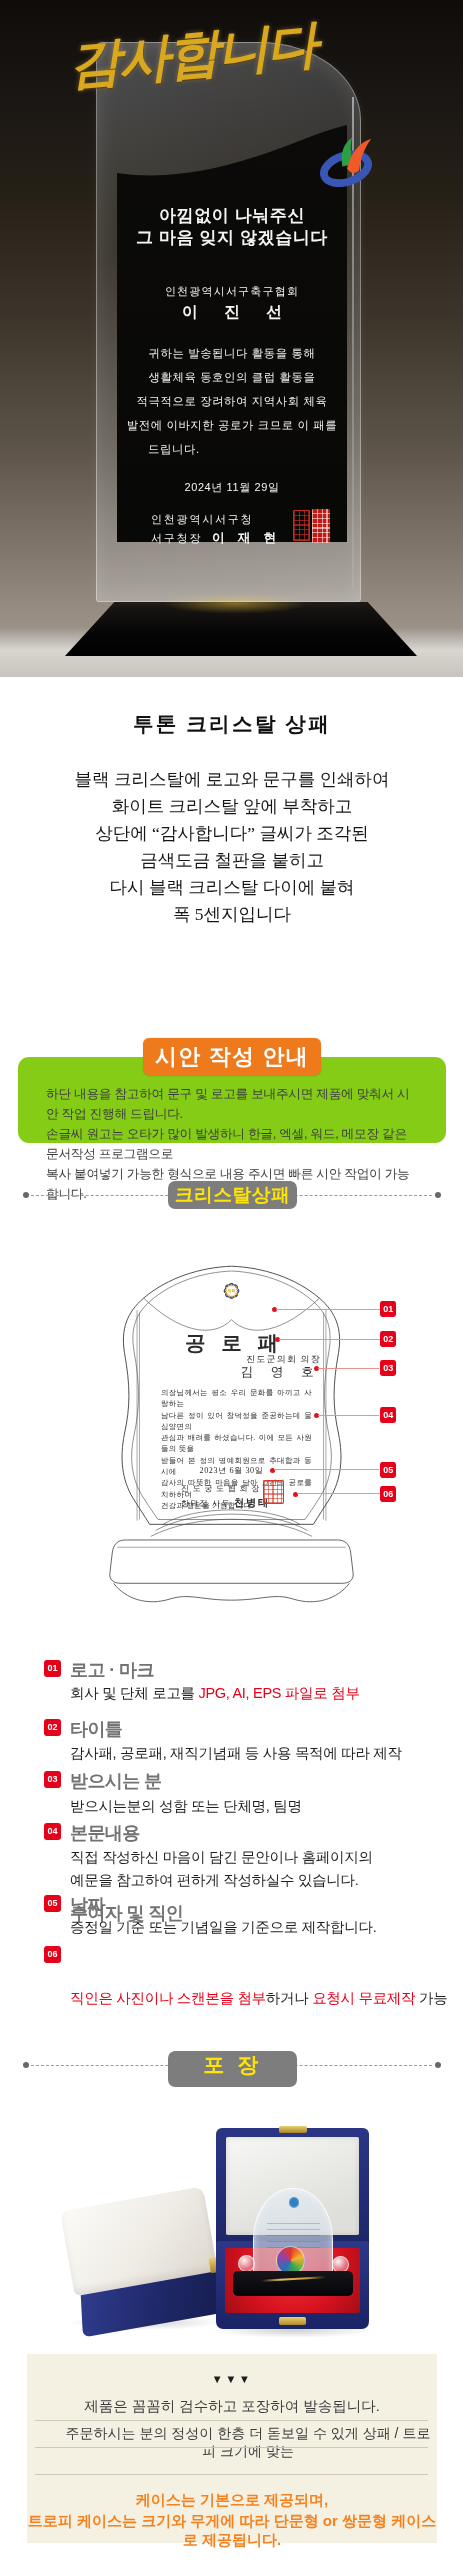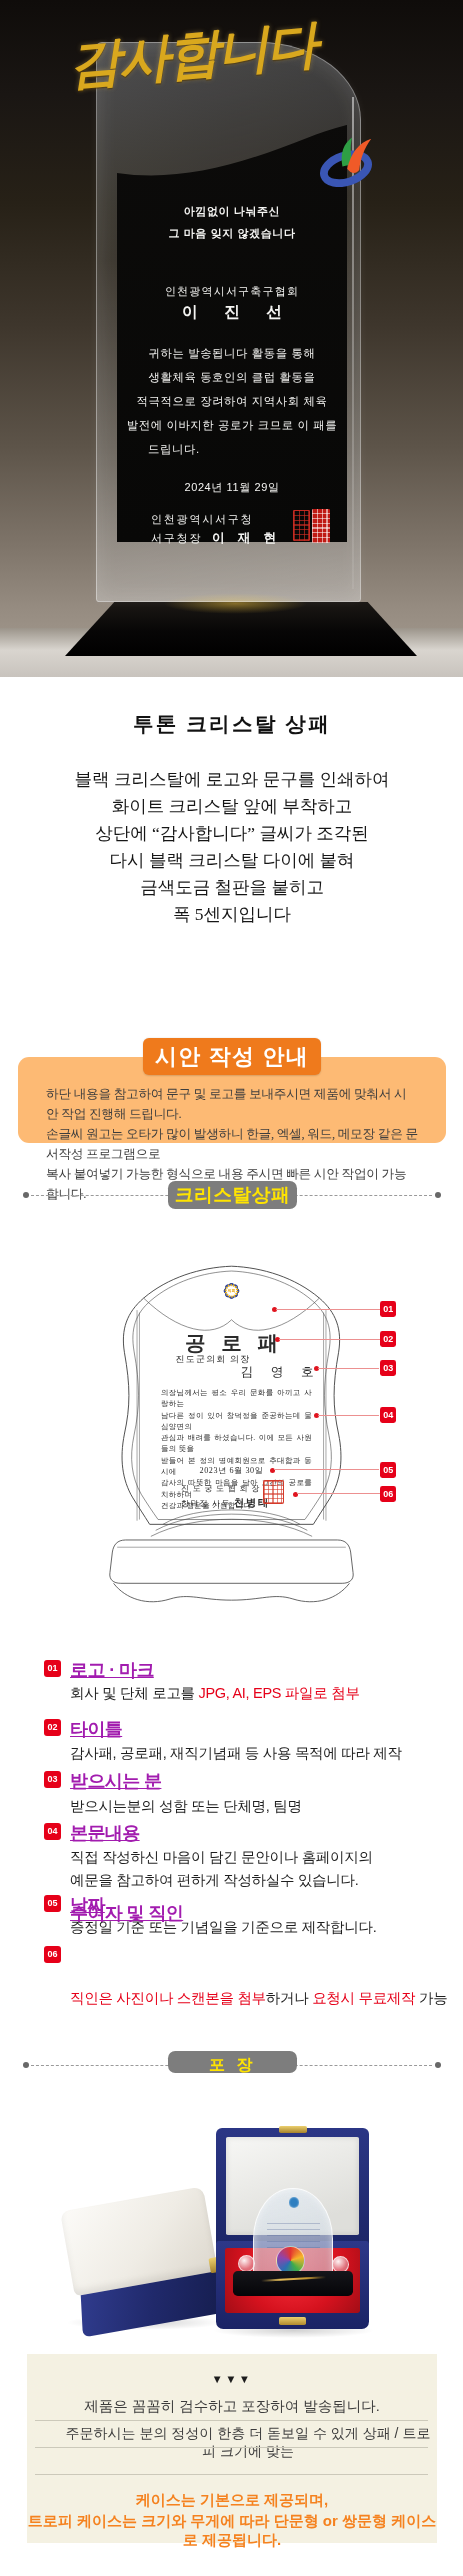--- a/index.html
+++ b/index.html
@@ -26,21 +26,21 @@
     background:linear-gradient(180deg, rgba(255,255,255,.5), rgba(255,255,255,.08)); }
   .gold-script { position:absolute; left:54px; top:1.2px; width:277px; height:114px;
     font-family:"Liberation Serif", serif; font-style:italic; font-weight:bold;
     font-size:52px; line-height:108px; text-align:center; color:#d9a81e; letter-spacing:-2.4px;
     transform:rotate(-5deg);
     text-shadow:0 1.2px 1.2px rgba(70,48,0,.65), 0 0 4.8px rgba(255,215,110,.35); }
   .panel { position:absolute; left:117px; top:90px; width:230px; height:452px;
     background:linear-gradient(180deg,#0c0b0a,#080807);
     clip-path:path("M0 83 C 60 92 120 76 190 48 C 250 24 330 16 381 13 L 381 702 Q 381 750 333 750 L 48 750 Q 0 750 0 702 Z"); }
   .p-text { position:absolute; left:0; width:100%; color:#f4f4f2; text-align:center; }
-  .p-head { font-weight:bold; font-size:11px; letter-spacing:0.6px; }
+  .p-head { font-weight:bold; font-size:17px; letter-spacing:0.6px; }
   .p-org { font-size:11px; letter-spacing:1.2px; }
   .p-name { font-size:15.7px; font-weight:bold; letter-spacing:11px; text-indent:11px; }
   .p-bodyline { font-size:11.4px; letter-spacing:0.6px; }
   .p-date { font-size:11px; letter-spacing:0.6px; }
   .p-issuer { position:absolute; left:34px; color:#f4f4f2; font-size:11px; letter-spacing:1.8px; text-align:left; }
   .p-seal { position:absolute; left:176px; top:419px; width:37px; height:34px; }
   .p-seal-a { position:absolute; left:0; top:1.2px; width:17px; height:31px; border:1.2px solid rgba(205,45,35,.85); border-radius:1.2px;
     background:repeating-linear-gradient(0deg, rgba(205,45,35,.65) 0 1.2px, transparent 1.2px 4.8px),
                repeating-linear-gradient(90deg, rgba(205,45,35,.65) 0 1.2px, transparent 1.2px 4.8px); }
   .p-seal-b { position:absolute; right:0; top:0; width:18px; height:34px; background:#bf1a14; border-radius:1.2px;
@@ -53,54 +53,54 @@
 
   
   .intro-title { position:absolute; left:0; top:710px; width:464px; text-align:center;
     font-family:"Liberation Serif", serif; font-size:20.5px; font-weight:bold; letter-spacing:2.4px; color:#121212; }
   .intro-lines { position:absolute; left:0; top:766px; width:464px; text-align:center;
     font-family:"Liberation Serif", serif; font-size:17.5px; color:#161616; }
   .intro-lines div { height:27px; line-height:27px; }
 
   
   .guide-box { position:absolute; left:18px; top:1057px; width:428px; height:86px; border-radius:11px;
-    background:#fdba74; padding:26.5px 28px 0 28px; color:#3d3d3d; font-size:12.7px; line-height:20px; letter-spacing:-0.3px;font-family:Liberation Serif, serif; }
+    background:#84cc16; padding:26.5px 28px 0 28px; color:#3d3d3d; font-size:12.7px; line-height:20px; letter-spacing:-0.3px; }
   .guide-btn { position:absolute; left:143px; top:1038px; width:178px; height:37px; border-radius:6px;
     background:#ef7a1c; color:#fff; font-weight:bold; font-size:22px; line-height:37px; text-align:center; letter-spacing:1.2px;
     box-shadow:0 0.6px 1.8px rgba(0,0,0,.15); }
 
   
   .sep-line { position:absolute; height:0; border-top:1.8px dashed #9a9a9a; }
   .sep-dot { position:absolute; width:6px; height:6px; border-radius:50%; background:#686868; }
   .badge { position:absolute; border-radius:7.2px; background:#7d7d7d; color:#ffe400; font-weight:bold;
     text-align:center; }
 
   
   .plaque-svg { position:absolute; left:105px; top:1262px; }
   .d-text { position:absolute; font-family:"Liberation Serif", serif; color:#2b2b2b; }
   .d-title { left:105px; top:1329px; width:253px; text-align:center; font-size:20.5px; font-weight:bold; letter-spacing:15.7px; text-indent:15.7px; }
-  .d-tolabel { left:105px; top:1353px; width:216px; text-align:center; font-size:9px; letter-spacing:1.2px; }
+  .d-tolabel { left:105px; top:1353px; width:216px; text-align:right; font-size:9px; letter-spacing:1.2px; }
   .d-toname { left:105px; top:1364px; width:216px; text-align:right; font-size:12.7px; letter-spacing:7.2px; }
   .d-body { left:161px; top:1387px; width:151px; font-size:7.5px; line-height:11.3px; text-align:justify; letter-spacing:0.3px; }
   .d-date { left:105px; top:1465px; width:253px; text-align:center; font-size:8.1px; letter-spacing:0.6px; }
   .d-from1 { left:181px; top:1483px; font-size:8.1px; letter-spacing:3.6px; }
   .d-from2 { left:181px; top:1496px; font-size:8.1px; letter-spacing:1.2px; }
   .d-from2 b { font-size:10.2px; letter-spacing:1.8px; }
   .d-seal { position:absolute; left:263px; top:1480px; width:20.5px; height:24px; border:1.2px solid #d43a2a; border-radius:1.2px;
     background:repeating-linear-gradient(0deg, rgba(212,58,42,.6) 0 1.2px, transparent 1.2px 4.2px),
                repeating-linear-gradient(90deg, rgba(212,58,42,.6) 0 1.2px, transparent 1.2px 4.2px); }
   .callout { position:absolute; left:380px; width:16.3px; height:16.3px; background:#e60019; border-radius:2.4px;
     color:#fff; font-weight:bold; font-size:9px; line-height:16.3px; text-align:center; }
   .cline { position:absolute; height:1.2px; background:#ec9090; }
   .cdot { position:absolute; width:5.4px; height:5.4px; border-radius:50%; background:#e01520; }
 
   
   .inum { position:absolute; left:44px; width:17px; height:17px; background:#e60019; border-radius:3px;
     color:#fff; font-weight:bold; font-size:9px; line-height:17px; text-align:center; }
-  .ititle { position:absolute; left:70px; font-size:18px; font-weight:bold; color:#a21caf; letter-spacing:-0.6px;text-decoration:underline; }
+  .ititle { position:absolute; left:70px; font-size:18px; font-weight:bold; color:#737373; letter-spacing:-0.6px; }
   .isub { position:absolute; left:70px; font-size:14.5px; color:#1f1f1f; letter-spacing:-0.3px; line-height:23px; }
   .red { color:#e60019; }
 
   
   .closedbox { position:absolute; left:70px; top:2198px; width:145px; height:128px; transform:rotate(-10deg); }
   .cb-top { position:absolute; left:0; right:0; top:0; height:86px; border-radius:9.6px 9.6px 6px 6px;
     background:linear-gradient(135deg,#fcfbf8 0%,#efece5 55%,#dcd7cd 100%);
     box-shadow:inset 0 -4.8px 7.2px rgba(0,0,0,.08); }
   .cb-side { position:absolute; left:3.6px; right:-4.8px; bottom:0; height:53px; border-radius:4.8px 8.4px 9.6px 7.2px;
     transform:skewX(-7deg); background:linear-gradient(100deg,#303c8e 0%,#20296b 50%,#151d4e 100%); }
@@ -186,22 +186,22 @@
     </div>
 
     <div class="gold-script">감사합니다</div>
   </section>
 
   <h2 class="intro-title">투톤 크리스탈 상패</h2>
   <div class="intro-lines">
     <div>블랙 크리스탈에 로고와 문구를 인쇄하여</div>
     <div>화이트 크리스탈 앞에 부착하고</div>
     <div>상단에 “감사합니다” 글씨가 조각된</div>
+    <div>금색도금 철판을 붙히고</div>
     <div>다시 블랙 크리스탈 다이에 붙혀</div>
-    <div>금색도금 철판을 붙히고</div>
     <div>폭 5센지입니다</div>
   </div>
 
   <div class="guide-box">
     <div>하단 내용을 참고하여 문구 및 로고를 보내주시면 제품에 맞춰서 시안 작업 진행해 드립니다.</div>
     <div>손글씨 원고는 오타가 많이 발생하니 한글, 엑셀, 워드, 메모장 같은 문서작성 프로그램으로</div>
     <div>복사 붙여넣기 가능한 형식으로 내용 주시면 빠른 시안 작업이 가능합니다.</div>
   </div>
   <div class="guide-btn">시안 작성 안내</div>
 
@@ -301,21 +301,21 @@
   <div class="ititle" style="top:1893px;">날짜</div>
   <div class="isub" style="top:1916px;">증정일 기준 또는 기념일을 기준으로 제작합니다.</div>
 
   <div class="inum" style="top:1946px;">06</div>
   <div class="ititle" style="top:1901px;">수여자 및 직인</div>
   <div class="isub" style="top:1987px;"><span class="red">직인은 사진이나 스캔본을 첨부</span><span>하거나 </span><span class="red">요청시 무료제작</span><span> 가능</span></div>
 
   <div class="sep-line" style="left:31px; top:2065px; width:401px;"></div>
   <div class="sep-dot" style="left:23px; top:2062px;"></div>
   <div class="sep-dot" style="left:435px; top:2062px;"></div>
-  <div class="badge" style="left:168px; top:2051px; width:129px; height:22px; font-size:16px; line-height:28px; letter-spacing:3.6px;">포 장</div>
+  <div class="badge" style="left:168px; top:2051px; width:129px; height:36px; font-size:21px; line-height:28px; letter-spacing:3.6px;">포 장</div>
 
   <div class="pack-shadow" style="left:66px; top:2315px; width:157px;"></div>
   <div class="pack-shadow" style="left:212px; top:2323px; width:163px;"></div>
 
   <div class="closedbox">
     <div class="cb-side"></div>
     <div class="cb-top"></div>
     <div class="cb-clasp"></div>
   </div>
 

